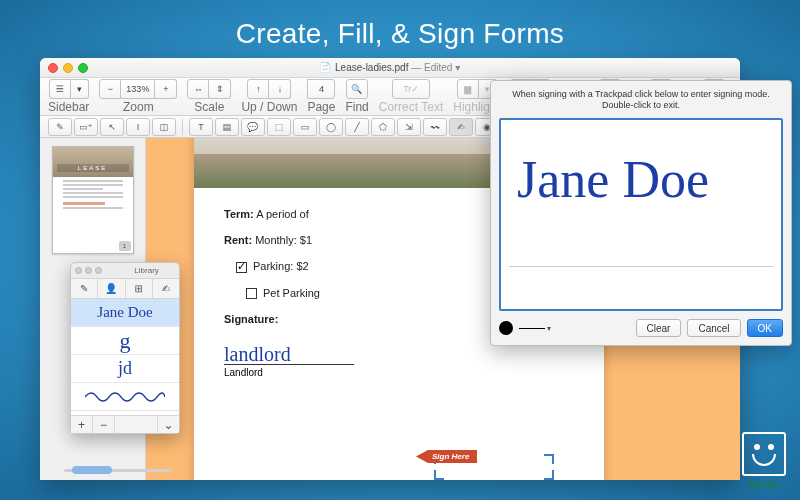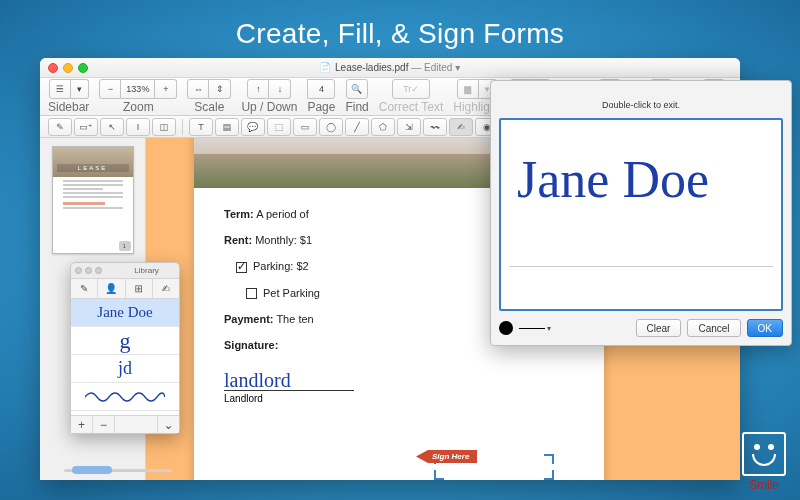--- a/index.html
+++ b/index.html
@@ -144,21 +144,21 @@
   .lib-item{height:28px;border-bottom:1px solid #e6e6e6;display:flex;align-items:center;justify-content:center;font-family:"Brush Script MT",cursive;color:#1c3ea6;font-size:15px;}
   .lib-item.sel{background:#cfe3fb;}
   .lib-item.wave svg{width:80px;height:16px;}
   .lib-footer{height:18px;display:flex;border-top:1px solid #d4d4d4;background:#f4f4f4;}
   .fbtn{width:22px;display:flex;align-items:center;justify-content:center;font-size:12px;color:#555;border-right:1px solid #d9d9d9;}
   
   .hscroll{position:absolute;left:64px;bottom:26px;width:108px;height:8px;}
   .track{height:3px;background:#d0d0d0;border-radius:2px;position:relative;top:3px;}
   .thumbk{position:absolute;left:8px;top:0;width:40px;height:8px;background:#8ab7e8;border-radius:4px;}
   
-  .smile{position:absolute;right:14px;bottom:8px;color:#b91c1c;text-align:center;font-size:12px;}
+  .smile{position:absolute;right:14px;bottom:8px;color:#15803d;text-align:center;font-size:12px;}
   .smile .sq{width:44px;height:44px;border:2px solid #fff;border-radius:3px;margin:0 auto 2px;position:relative;}
   .smile .eye{position:absolute;width:6px;height:6px;background:#fff;border-radius:50%;top:10px;}
   .smile .eye.l{left:10px;} .smile .eye.r{right:10px;}
   .smile .mouth{position:absolute;left:8px;right:8px;bottom:8px;height:12px;border:2px solid #fff;border-top:none;border-radius:0 0 20px 20px;}
 </style>
 </head>
 <body>
 
 <div class="headline">Create, Fill, &amp; Sign Forms</div>
 
@@ -298,21 +298,20 @@
 
     <div class="page">
       <div class="paper">
         <div class="hero">
             <div class="sky"></div>
           </div>
         <div class="row"><b>Term:</b><span> A period of</span></div>
         <div class="row"><b>Rent:</b><span> Monthly: $1</span></div>
         <div class="row" style="margin-left:12px"><span class="cb chk"></span><span>Parking: $2</span></div>
         <div class="row" style="margin-left:22px"><span class="cb"></span><span>Pet Parking</span></div>
-        <div class="row"><b>Payment:</b><span> The ten</span></div>
         <div class="row" style=""><b>Signature:</b></div>
         <div style="display:flex;gap:100px;margin-top:18px">
           <div>
             <div class="sig-scrawl">landlord</div>
             <div class="underline"></div>
             <div style="font-size:10px;margin-top:2px">Landlord</div>
           </div>
         </div>
       </div>
       <div class="field-corners">
@@ -321,21 +320,21 @@
           <div class="corner bl"></div>
           <div class="corner br"></div>
       </div>
       <div class="signhere">Sign Here</div>
     </div>
   </div>
 </div>
 
 <div class="dialog">
   <div class="instr">
-    <br>
+    <span>When signing with a Trackpad click below to enter signing mode.</span><br>
     <span>Double-click to exit.</span>
   </div>
   <div class="sigpad">
     <div class="baseline"></div>
     <div class="sigdraw">Jane Doe</div>
   </div>
   <div class="dlg-bottom">
     <div class="swatch"></div>
     <div style="display:flex;align-items:center;gap:2px">
       <div class="linewidth"></div>

